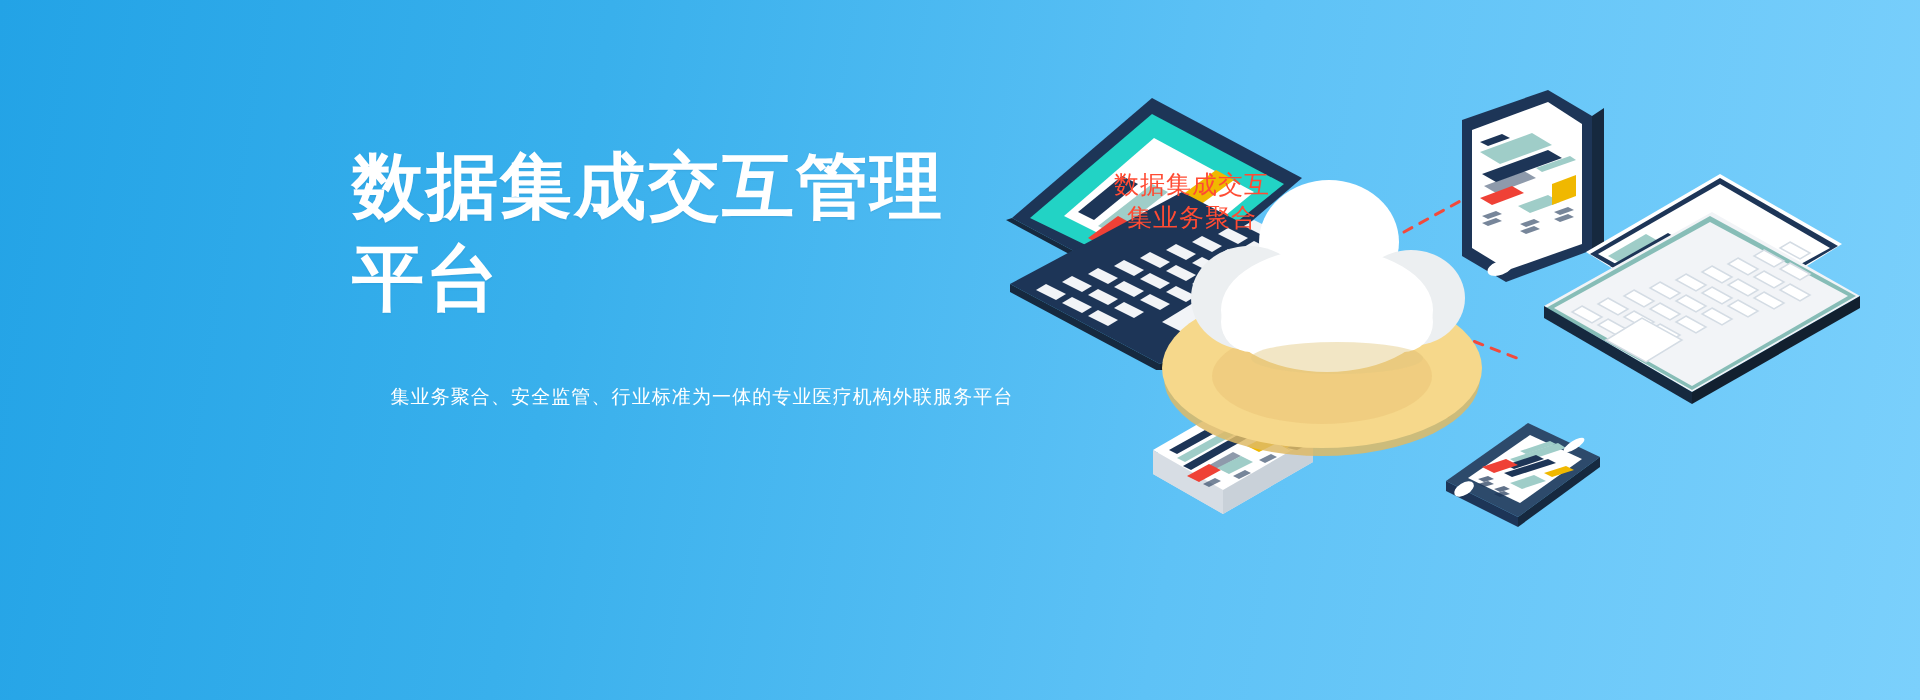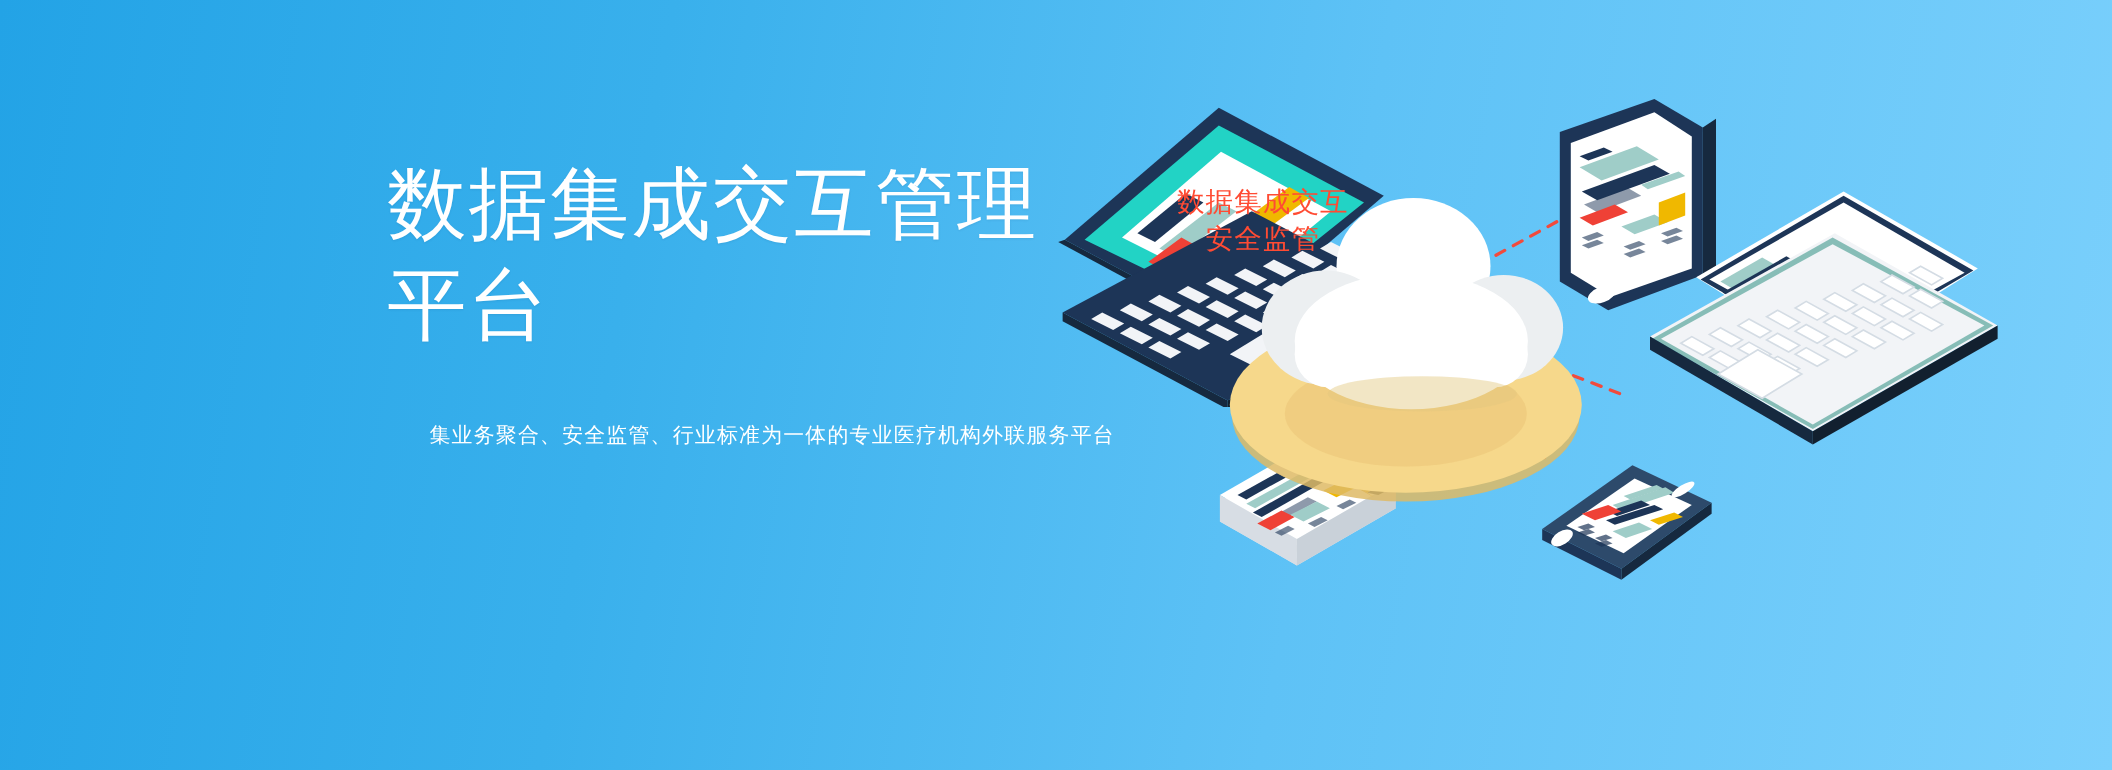--- a/index.html
+++ b/index.html
@@ -13,39 +13,39 @@
   }
 
   
   #text-block{
     position:absolute;left:352px;top:140px;width:700px;
   }
   #page-title{
     color:#ffffff;
     font-size:72px;
     line-height:92px;
-    font-weight:normal;
+    font-weight:bold;
     letter-spacing:2px;
     max-width:640px;
     margin:0;
     text-shadow:0 1px 2px rgba(0,60,110,.10);
   }
   #page-subtitle{
     margin:58px 0 0 0;
     color:#ffffff;
     font-size:19px;
     letter-spacing:1.1px;
     line-height:30px;
     white-space:nowrap;
     text-align:center;
   }
 
   
   #illustration{
-    position:absolute;left:1008px;top:60px;width:800px;height:560px;
+    position:absolute;left:1052px;top:60px;width:800px;height:560px;
   }
   .iso{position:absolute;}
 
   
   #platform{
     left:110px;top:228px;width:320px;height:160px;
     background:#f6d88b;border-radius:50%;
     box-shadow:0 10px 0 -2px rgba(222,186,101,.85);
   }
   #platform-shadow{
@@ -291,17 +291,17 @@
         <ellipse cx="62" cy="126" rx="58" ry="52" fill="#eceff1"></ellipse>
         <ellipse cx="224" cy="126" rx="54" ry="48" fill="#eceff1"></ellipse>
         <ellipse cx="140" cy="138" rx="106" ry="62" fill="#ffffff"></ellipse>
         <rect x="34" y="120" width="212" height="60" rx="30" fill="#ffffff"></rect>
       </g>
       <ellipse cx="150" cy="186" rx="86" ry="16" fill="#e3c77e" opacity=".45"></ellipse>
     </svg>
 
     <div id="cloud-text">
       <div>数据集成交互</div>
-      <div>安全监管</div>
+      <div>集业务聚合</div>
     </div>
 
   </div>
 </div>
 
 </body></html>

